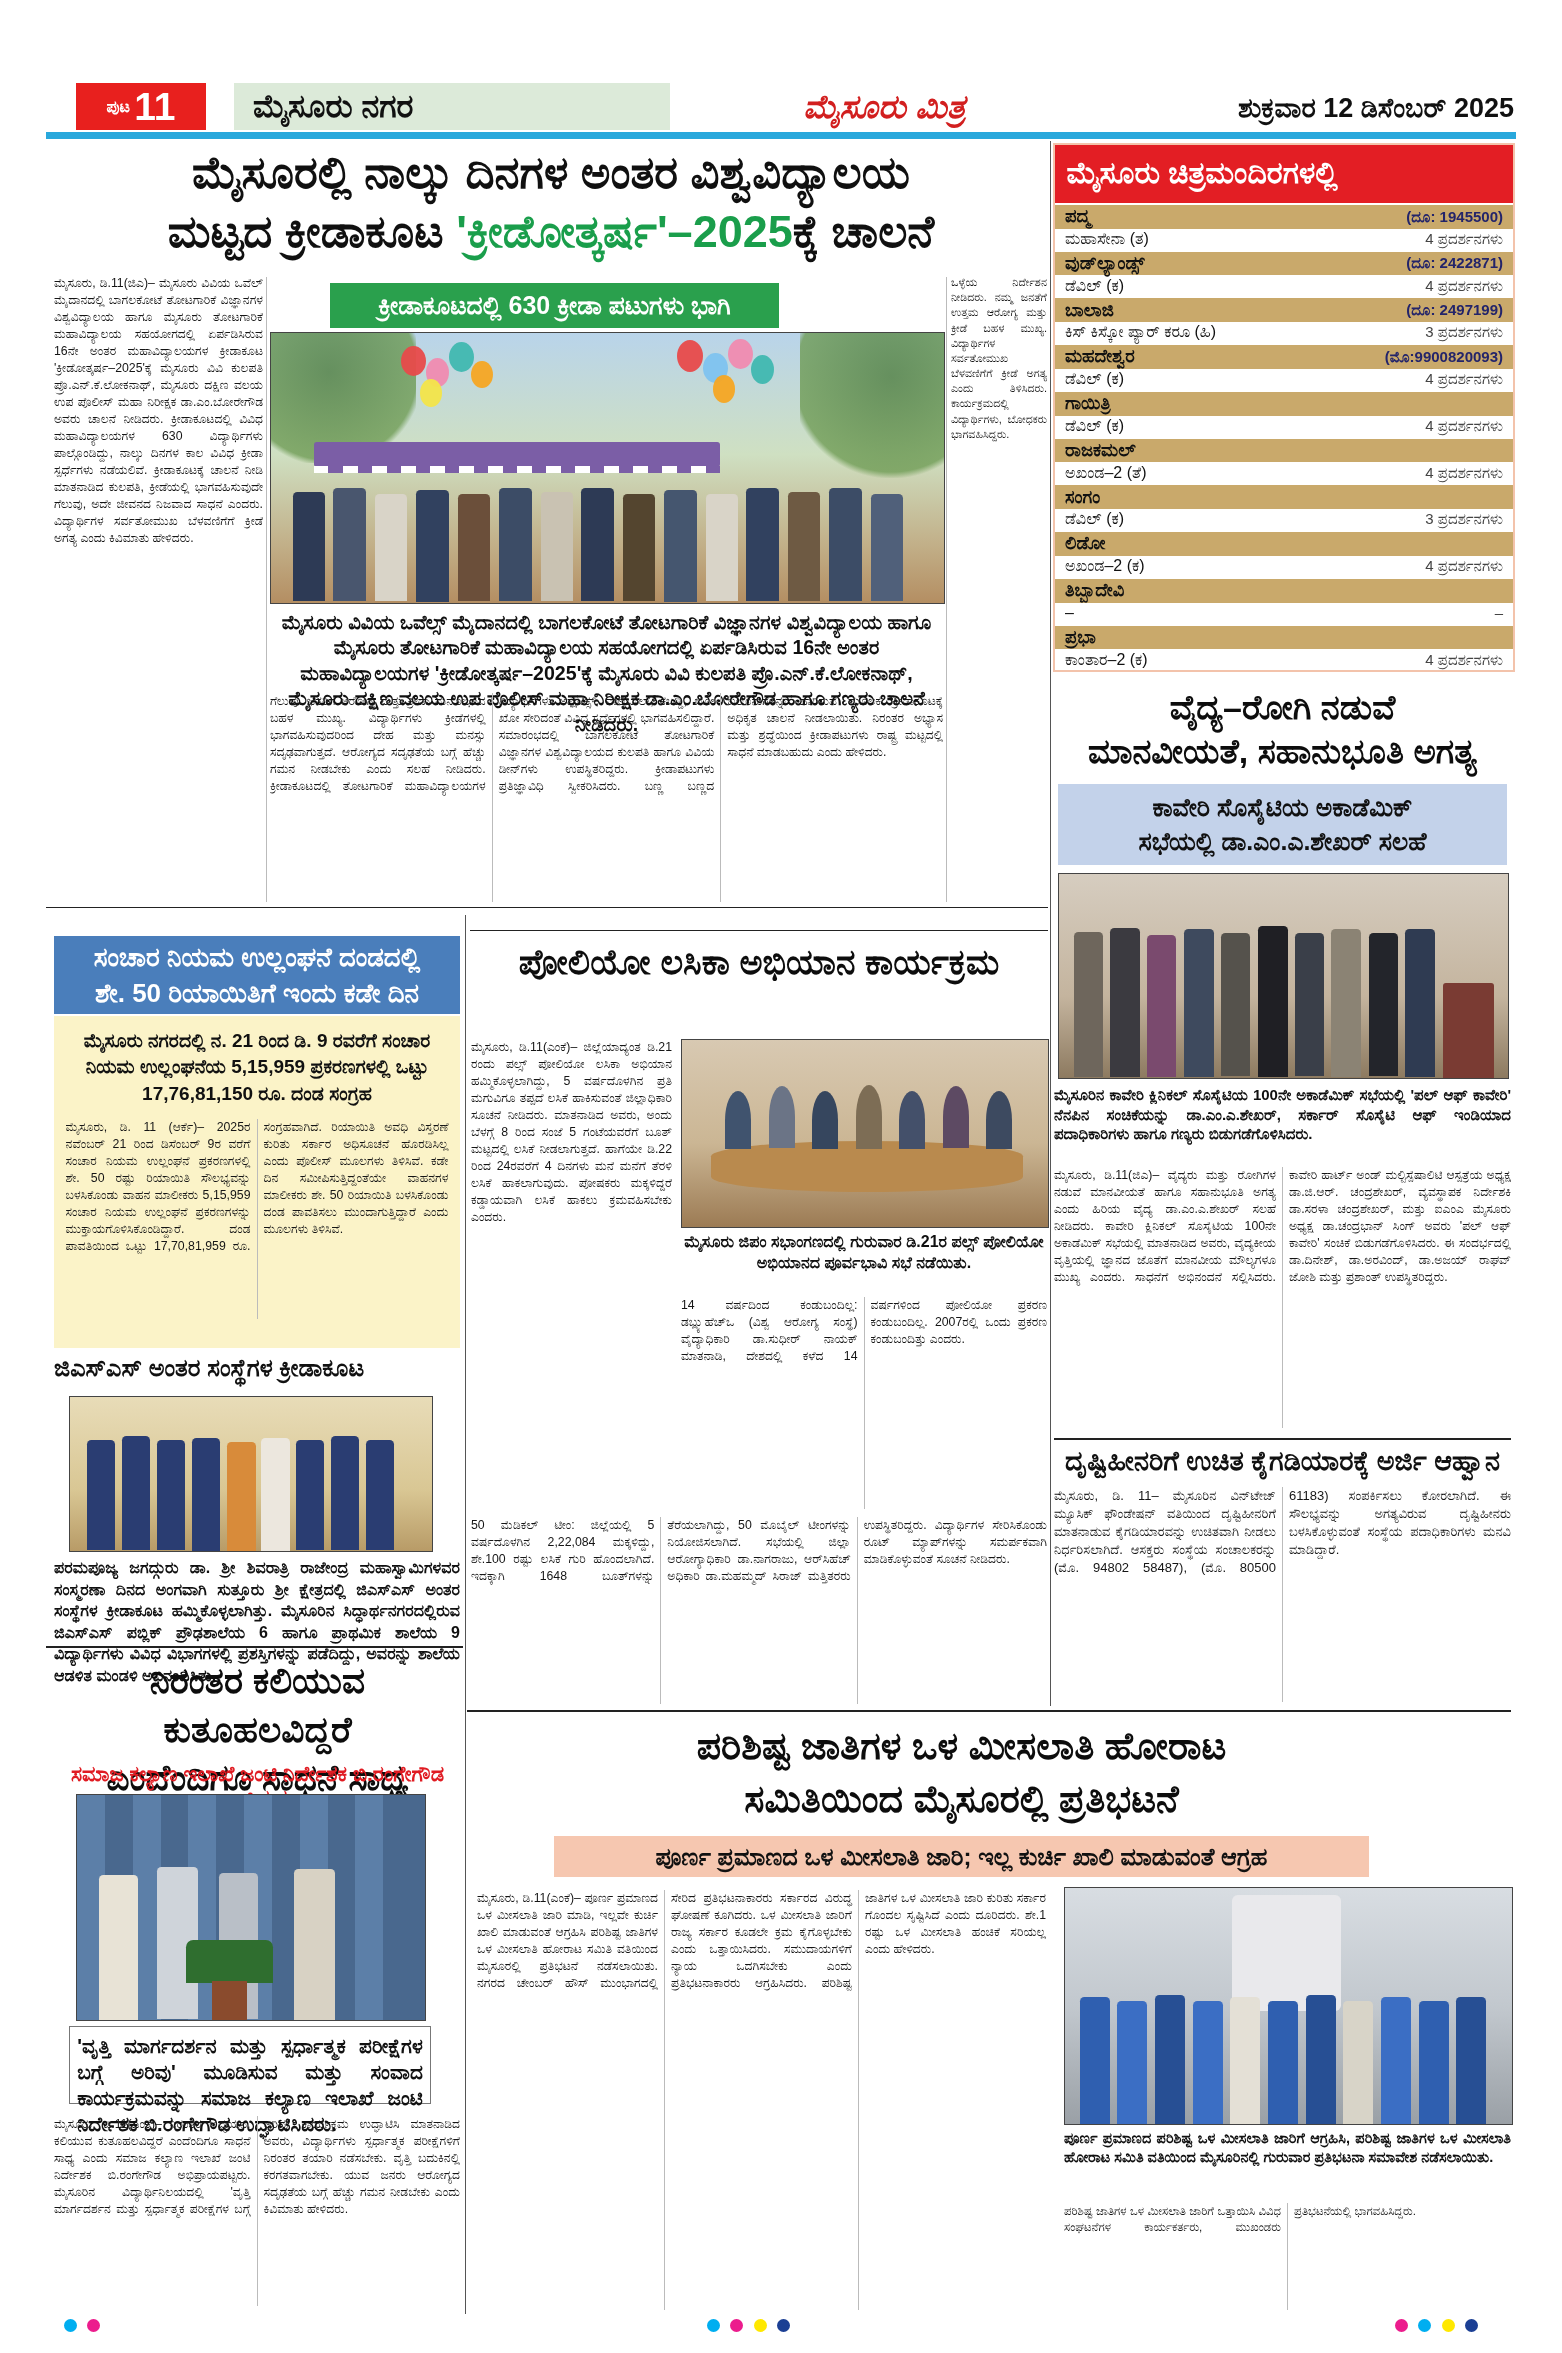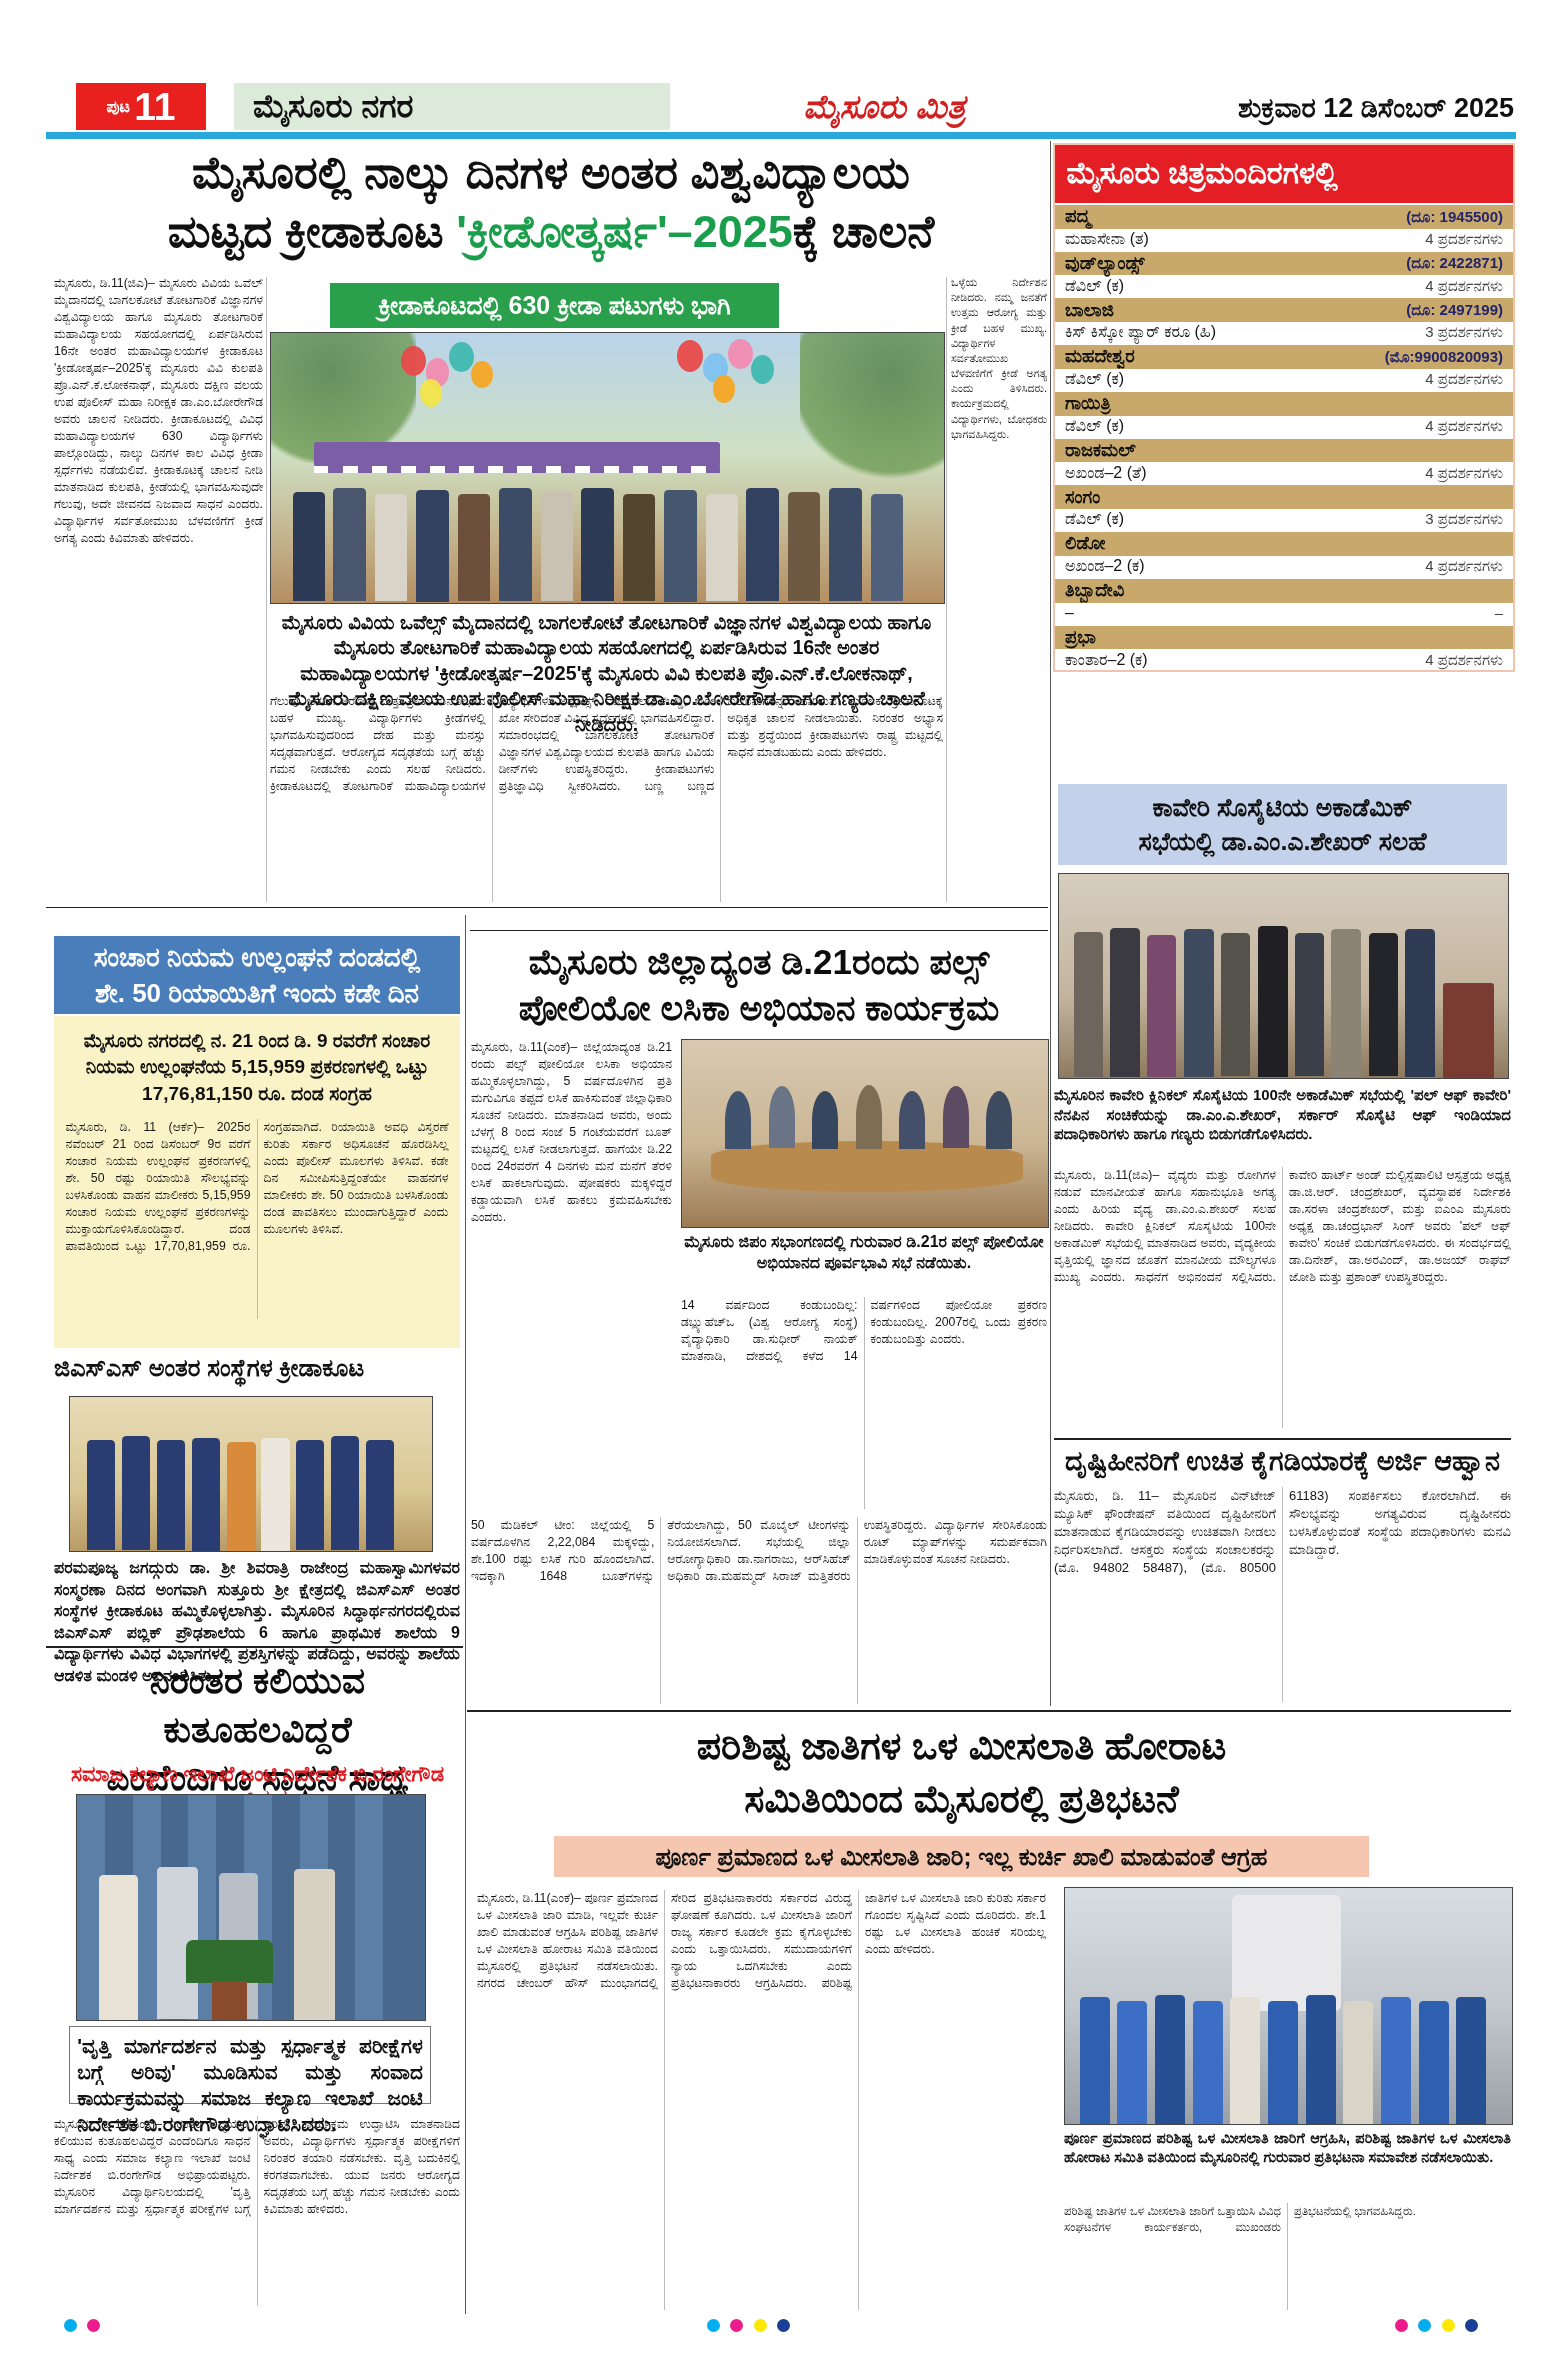--- a/index.html
+++ b/index.html
@@ -189,20 +189,24 @@
     <div class="crow theater">
         <span>ಪ್ರಭಾ</span>
         <span class="cphone"></span>
       </div>
     <div class="crow film">
         <span>ಕಾಂತಾರ–2 (ಕ)</span>
         <span class="cshows">4 ಪ್ರದರ್ಶನಗಳು</span>
       </div>
   </div>
 
+  <div class="abs headline" style="left:1054px;top:685px;width:457px;font-size:34px;line-height:1.3;">
+    <div>ವೈದ್ಯ–ರೋಗಿ ನಡುವೆ</div>
+    <div>ಮಾನವೀಯತೆ, ಸಹಾನುಭೂತಿ ಅಗತ್ಯ</div>
+  </div>
   <div class="abs bluesub" style="left:1058px;top:784px;width:449px;height:81px;font-size:25px;line-height:1.35;">
     <div>ಕಾವೇರಿ ಸೊಸೈಟಿಯ ಅಕಾಡೆಮಿಕ್</div>
     <div>ಸಭೆಯಲ್ಲಿ ಡಾ.ಎಂ.ಎ.ಶೇಖರ್ ಸಲಹೆ</div>
   </div>
   <div class="abs photo ph-doc" style="left:1058px;top:873px;width:449px;height:204px;">
     <div class="person" style="left:14.5px;top:58px;width:29px;height:145px;background:#6e665c;"></div>
     <div class="person" style="left:51px;top:54px;width:30px;height:149px;background:#3b3a40;"></div>
     <div class="person" style="left:88px;top:61px;width:29px;height:142px;background:#7a4a6e;"></div>
     <div class="person" style="left:125px;top:55px;width:30px;height:148px;background:#3e4a5e;"></div>
     <div class="person" style="left:162px;top:59px;width:29px;height:143px;background:#55524c;"></div>
@@ -242,21 +246,20 @@
     <div class="person" style="left:157px;top:45px;width:29px;height:109px;background:#d88b3a;"></div>
     <div class="person" style="left:191px;top:41px;width:29px;height:113px;background:#ece7de;"></div>
     <div class="person" style="left:226px;top:43px;width:27.5px;height:110px;background:#2a3d72;"></div>
     <div class="person" style="left:261px;top:39px;width:27.5px;height:114px;background:#2a3d72;"></div>
     <div class="person" style="left:296px;top:43px;width:27.5px;height:110px;background:#2a3d72;"></div>
   </div>
   <div class="abs cap jt" style="left:54px;top:1557px;width:406px;font-size:16px;line-height:1.35;">ಪರಮಪೂಜ್ಯ ಜಗದ್ಗುರು ಡಾ. ಶ್ರೀ ಶಿವರಾತ್ರಿ ರಾಜೇಂದ್ರ ಮಹಾಸ್ವಾಮಿಗಳವರ ಸಂಸ್ಮರಣಾ ದಿನದ ಅಂಗವಾಗಿ ಸುತ್ತೂರು ಶ್ರೀ ಕ್ಷೇತ್ರದಲ್ಲಿ ಜಿಎಸ್ಎಸ್ ಅಂತರ ಸಂಸ್ಥೆಗಳ ಕ್ರೀಡಾಕೂಟ ಹಮ್ಮಿಕೊಳ್ಳಲಾಗಿತ್ತು. ಮೈಸೂರಿನ ಸಿದ್ಧಾರ್ಥನಗರದಲ್ಲಿರುವ ಜಿಎಸ್ಎಸ್ ಪಬ್ಲಿಕ್ ಪ್ರೌಢಶಾಲೆಯ 6 ಹಾಗೂ ಪ್ರಾಥಮಿಕ ಶಾಲೆಯ 9 ವಿದ್ಯಾರ್ಥಿಗಳು ವಿವಿಧ ವಿಭಾಗಗಳಲ್ಲಿ ಪ್ರಶಸ್ತಿಗಳನ್ನು ಪಡೆದಿದ್ದು, ಅವರನ್ನು ಶಾಲೆಯ ಆಡಳಿತ ಮಂಡಳಿ ಅಭಿನಂದಿಸಿತು.</div>
 
   <div class="abs hrule" style="left:470px;top:930px;width:578px;height:1.4px;"></div>
   <div class="abs headline" style="left:470px;top:939px;width:578px;font-size:35px;line-height:1.3;">
-    <div>ಮೈಸೂರು ಜಿಲ್ಲಾದ್ಯಂತ ಡಿ.21ರಂದು ಪಲ್ಸ್</div>
     <div>ಪೋಲಿಯೋ ಲಸಿಕಾ ಅಭಿಯಾನ ಕಾರ್ಯಕ್ರಮ</div>
   </div>
   <div class="abs bodytxt" style="left:471px;top:1039px;width:201px;height:470px;overflow:hidden;">ಮೈಸೂರು, ಡಿ.11(ಎಂಕೆ)– ಜಿಲ್ಲೆಯಾದ್ಯಂತ ಡಿ.21 ರಂದು ಪಲ್ಸ್ ಪೋಲಿಯೋ ಲಸಿಕಾ ಅಭಿಯಾನ ಹಮ್ಮಿಕೊಳ್ಳಲಾಗಿದ್ದು, 5 ವರ್ಷದೊಳಗಿನ ಪ್ರತಿ ಮಗುವಿಗೂ ತಪ್ಪದೆ ಲಸಿಕೆ ಹಾಕಿಸುವಂತೆ ಜಿಲ್ಲಾಧಿಕಾರಿ ಸೂಚನೆ ನೀಡಿದರು. ಮಾತನಾಡಿದ ಅವರು, ಅಂದು ಬೆಳಗ್ಗೆ 8 ರಿಂದ ಸಂಜೆ 5 ಗಂಟೆಯವರೆಗೆ ಬೂತ್ ಮಟ್ಟದಲ್ಲಿ ಲಸಿಕೆ ನೀಡಲಾಗುತ್ತದೆ. ಹಾಗೆಯೇ ಡಿ.22 ರಿಂದ 24ರವರೆಗೆ 4 ದಿನಗಳು ಮನೆ ಮನೆಗೆ ತೆರಳಿ ಲಸಿಕೆ ಹಾಕಲಾಗುವುದು. ಪೋಷಕರು ಮಕ್ಕಳಿದ್ದರೆ ಕಡ್ಡಾಯವಾಗಿ ಲಸಿಕೆ ಹಾಕಲು ಕ್ರಮವಹಿಸಬೇಕು ಎಂದರು.</div>
   <div class="abs photo ph-meet" style="left:681px;top:1039px;width:366px;height:187px;">
     <div class="abs" style="left:29px;top:101px;width:312px;height:51px;background:#b98a4e;border-radius:50%/30%;"></div>
     <div class="person" style="left:43px;top:51px;width:26px;height:58px;background:#40536e;border-radius:50% 50% 0 0;"></div>
     <div class="person" style="left:87px;top:46px;width:26px;height:62px;background:#6b7486;border-radius:50% 50% 0 0;"></div>
     <div class="person" style="left:130px;top:51px;width:26px;height:58px;background:#36465e;border-radius:50% 50% 0 0;"></div>
     <div class="person" style="left:174px;top:45px;width:26px;height:64px;background:#7d6d55;border-radius:50% 50% 0 0;"></div>
     <div class="person" style="left:217px;top:51px;width:26px;height:58px;background:#44506a;border-radius:50% 50% 0 0;"></div>

